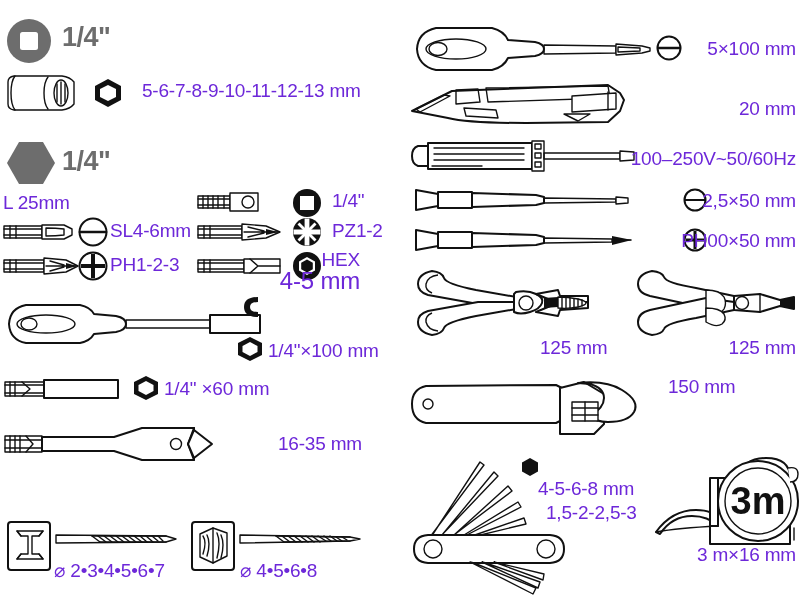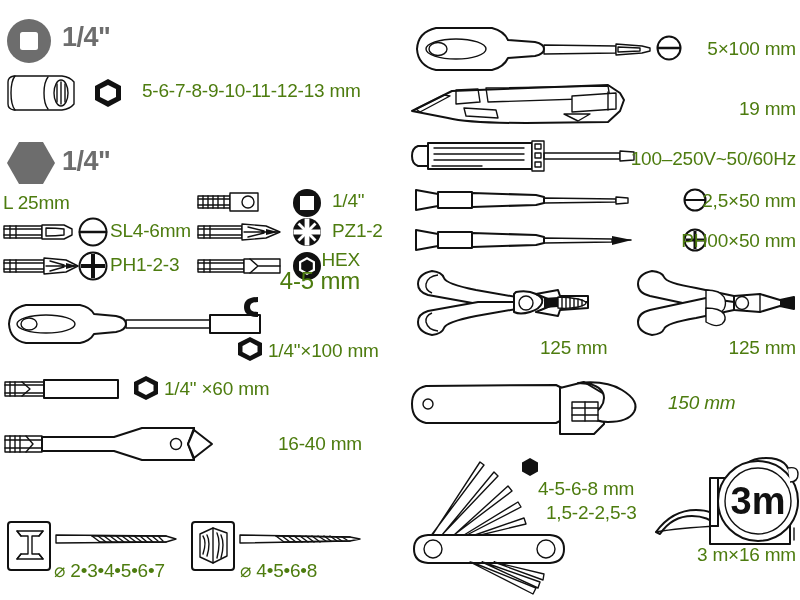--- a/index.html
+++ b/index.html
@@ -13,21 +13,21 @@
   }
   #sheet {
     position: relative;
     width: 800px;
     height: 600px;
     background: #ffffff;
     overflow: hidden;
   }
   .lbl {
     position: absolute;
-    color: #4d7c0f;
+    color: #6d28d9;
     font-size: 19px;
     line-height: 1.12;
     white-space: nowrap;
     letter-spacing: -0.2px;
   }
   .lbl-r { text-align: right; }
   .lbl-gray {
     color: #6d6d6d;
     font-weight: bold;
     font-size: 27px;
@@ -179,21 +179,21 @@
 
   <svg class="svgbox" style="left:2px; top:420px;" width="270" height="48" viewBox="0 0 270 48">
     <path class="ink-w-thin" d="M3 16 L3 32 L40 32 L40 16 Z"></path>
     <path class="ink-thin" d="M3 20 L40 20 M3 28 L40 28 M8 16 L8 32 M13 16 L13 32 M18 16 L18 32"></path>
     <path class="ink-thin" d="M24 16 L31 24 L24 32"></path>
     <path class="ink-w" d="M40 17 L40 31 L112 31 L140 40 L192 40 L192 8 L140 8 L112 17 Z"></path>
     <path class="ink-w" d="M192 8 L192 40 L186 24 Z" transform="translate(0,0)"></path>
     <path class="ink-w" d="M192 10 L210 24 L192 38 L186 24 Z"></path>
     <circle class="ink-w-thin" cx="174" cy="24" r="5.5"></circle>
   </svg>
-  <div class="lbl" style="left:278px; top:433px;">16-40 mm</div>
+  <div class="lbl" style="left:278px; top:433px;">16-35 mm</div>
 
   <svg class="svgbox" style="left:6px; top:520px;" width="46" height="52" viewBox="0 0 46 52">
     <rect class="ink-w" x="2" y="2" width="42" height="48" rx="3"></rect>
     <path class="ink-w-thin" d="M11 11 L37 11 L33 16 L26 16 L26 34 L33 34 L37 39 L11 39 L15 34 L22 34 L22 16 L15 16 Z"></path>
     <path class="ink-thin" d="M15 16 L11 11 M15 34 L11 39 M33 16 L37 11 M33 34 L37 39"></path>
   </svg>
   <svg class="svgbox" style="left:54px; top:528px;" width="124" height="22" viewBox="0 0 124 22">
     <path class="ink-w-thin" d="M2 7 L2 15 L112 14 L122 11 L112 8 Z"></path>
     <path class="ink-thin" d="M38 8 L46 14 M44 8 L52 14 M50 8 L58 14 M56 8 L64 14 M62 8 L70 14 M68 8 L76 14 M74 8 L82 14 M80 8 L88 14 M86 8 L93 14 M92 8 L99 14 M98 8 L104 13 M104 8 L109 13"></path>
     <path class="ink-thin" d="M38 8 L112 8 M46 14 L112 14"></path>
@@ -230,21 +230,21 @@
   <svg class="svgbox" style="left:408px; top:78px;" width="222" height="50" viewBox="0 0 222 50">
     <path class="ink-w" d="M4 33 L44 13 L200 7 L212 15 L216 22 L212 33 L200 44 L118 45 Q60 45 40 40 Z"></path>
     <path class="ink-thin" d="M48 12 L70 11 L72 24 L48 26 Z"></path>
     <path class="ink-thin" d="M78 10 L200 8 L202 20 L80 24 Z"></path>
     <path class="ink-w-thin" d="M164 18 L164 34 L208 31 L208 15 Z"></path>
     <path class="ink-thin" d="M200 14 L200 32"></path>
     <path class="ink-thin" d="M56 30 L88 32 L90 40 L58 38 Z"></path>
     <path class="ink-thin" d="M8 31 L36 17 L42 18 L12 34 Z"></path>
     <path class="ink-w-thin" d="M156 36 L182 36 L170 43 Z"></path>
   </svg>
-  <div class="lbl lbl-r" style="left:600px; top:98px; width:196px;">19 mm</div>
+  <div class="lbl lbl-r" style="left:600px; top:98px; width:196px;">20 mm</div>
 
   <svg class="svgbox" style="left:408px; top:134px;" width="230" height="44" viewBox="0 0 230 44">
     <path class="ink-w" d="M10 12 Q4 14 4 22 Q4 30 10 32 L20 32 L20 12 Z"></path>
     <path class="ink-w" d="M20 9 L20 35 L124 35 L124 9 Z"></path>
     <path class="ink-thin" d="M26 14 L116 14 M26 20 L116 20 M26 26 L116 26"></path>
     <path class="ink-w-thin" d="M124 7 L124 37 L136 37 L136 7 Z"></path>
     <path class="ink-thin" d="M127 10 L133 10 L133 15 L127 15 Z M127 19 L133 19 L133 24 L127 24 Z M127 28 L133 28 L133 33 L127 33 Z"></path>
     <path class="ink-thin" d="M136 19 L212 19 L212 25 L136 25 Z"></path>
     <path class="ink-w-thin" d="M212 17 L212 27 L226 26 L226 18 Z"></path>
     <path class="ink-thin" d="M24 32 L74 32"></path>
@@ -306,21 +306,21 @@
   <div class="lbl lbl-r" style="left:660px; top:337px; width:136px;">125 mm</div>
 
   <svg class="svgbox" style="left:408px; top:376px;" width="248" height="62" viewBox="0 0 248 62">
     <path class="ink-w" d="M18 10 Q4 13 4 28 Q4 44 18 47 L148 47 L162 40 L162 16 L148 9 Z"></path>
     <ellipse class="ink-w-thin" cx="20" cy="28" rx="5" ry="5"></ellipse>
     <path class="ink-w" d="M152 12 L152 58 L186 58 L196 48 L196 18 L176 6 Z"></path>
     <path class="ink-w" d="M170 7 Q198 4 214 14 Q232 25 226 36 Q220 46 200 46 Q188 46 182 40 Q196 32 196 22 Q196 12 182 8 Z"></path>
     <path class="ink-w-thin" d="M164 26 L164 45 L190 45 L190 26 Z"></path>
     <path class="ink-thin" d="M164 32 L190 32 M164 39 L190 39 M177 26 L177 45"></path>
   </svg>
-  <div class="lbl" style="left:668px; top:392px;font-style:italic;">150 mm</div>
+  <div class="lbl" style="left:668px; top:376px;">150 mm</div>
 
   <svg class="svgbox" style="left:406px; top:450px;" width="190" height="148" viewBox="0 0 190 148">
 
     <path class="ink-w-thin" d="M24 87 L27 84 L74 12 L78 15 Z"></path>
     <path class="ink-w-thin" d="M33 88 L36 85 L88 22 L92 26 Z"></path>
     <path class="ink-w-thin" d="M44 88 L48 85 L102 36 L106 41 Z"></path>
     <path class="ink-w-thin" d="M55 88 L58 85 L112 52 L115 57 Z"></path>
     <path class="ink-w-thin" d="M62 88 L66 86 L118 68 L120 74 Z"></path>
 
     <path class="ink-w" d="M22 85 Q8 86 8 99 Q8 112 22 113 L144 113 Q158 112 158 99 Q158 86 144 85 Z"></path>

